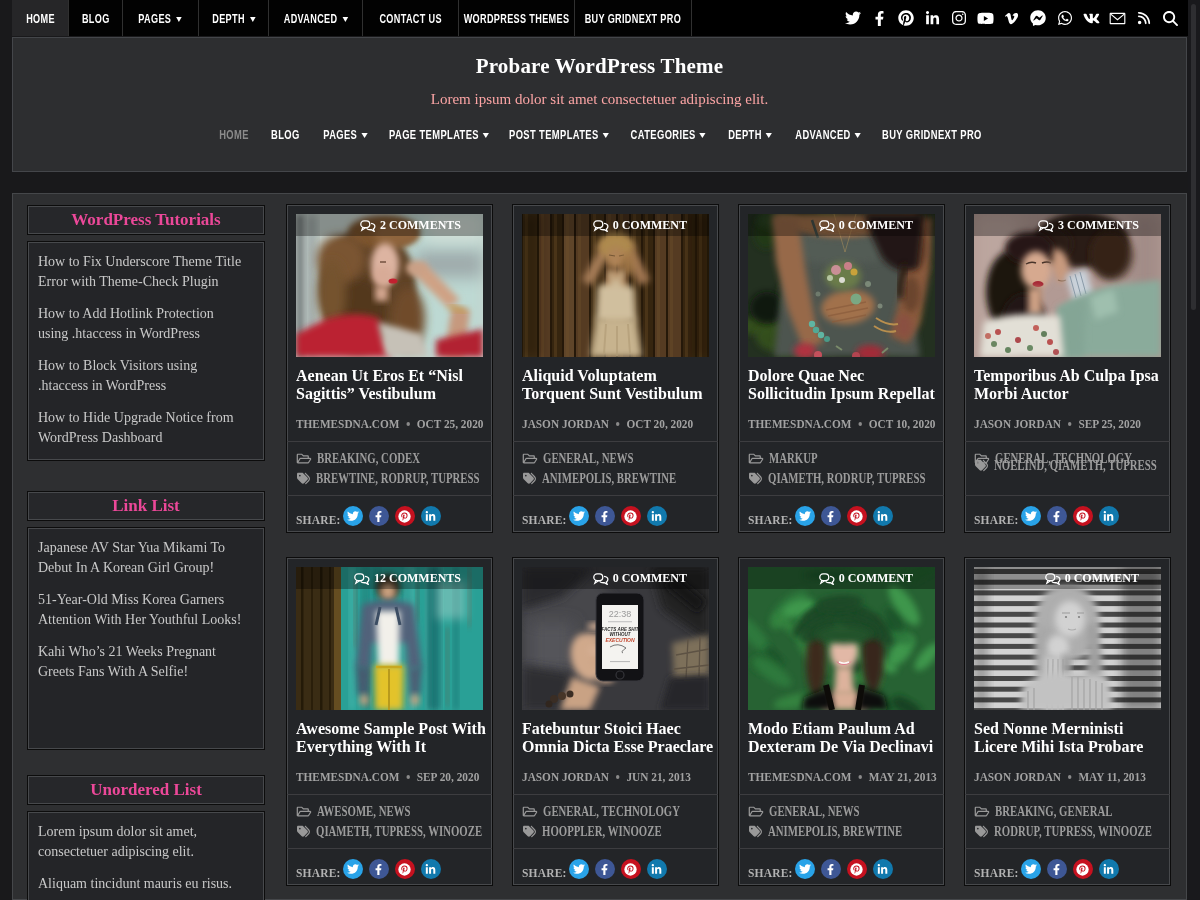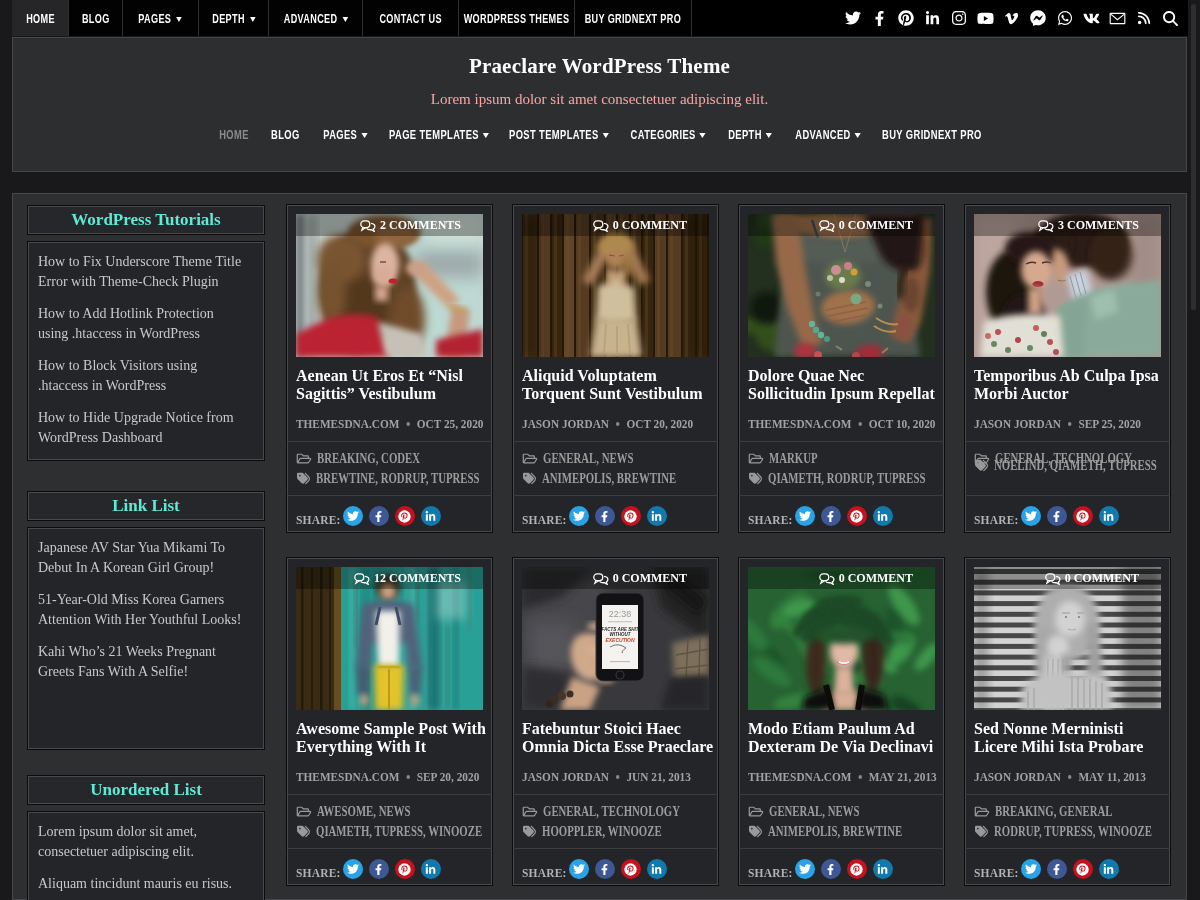--- a/index.html
+++ b/index.html
@@ -13,21 +13,21 @@
 #topsoc .si{width:26.5px;display:flex;justify-content:center;align-items:center}
 #header{position:absolute;left:12px;top:37px;width:1175px;height:135px;background:#2d2e30;border:1px solid #44464a}
 #sitetitle{position:absolute;left:0;top:16px;width:100%;text-align:center;color:#fff;font-family:"Liberation Serif",serif;font-weight:bold;font-size:21px;letter-spacing:.2px}
 #tagline{position:absolute;left:0;top:53px;width:100%;text-align:center;color:#fca5a5;font-family:"Liberation Serif",serif;font-size:15px}
 #hnav{position:absolute;left:0;top:85px;width:100%;display:flex;justify-content:center;align-items:center;height:24px}
 .hni{display:flex;align-items:center;justify-content:center;color:#fff;font-weight:bold;font-size:12px;margin:0 12px;white-space:nowrap}
 .hni .in{display:inline-block;transform:scaleX(.78);transform-origin:center;letter-spacing:.5px}
 .hni.act{color:#8b8b8b}
 .hni .car{margin-left:5px}
 #wrap{position:absolute;left:12px;top:193px;width:1175px;height:707px;background:#2e2f31;border:1px solid #45474a}
-.wtitle{position:absolute;left:27px;width:238px;height:30px;background:#26272a;border:1px solid #0c0c0c;box-shadow:inset 0 0 0 1px #47494c;color:#5eead4;font-family:"Liberation Serif",serif;font-weight:bold;font-size:17px;text-align:center;line-height:28px}
+.wtitle{position:absolute;left:27px;width:238px;height:30px;background:#26272a;border:1px solid #0c0c0c;box-shadow:inset 0 0 0 1px #47494c;color:#ec4899;font-family:"Liberation Serif",serif;font-weight:bold;font-size:17px;text-align:center;line-height:28px}
 .wbody{position:absolute;left:27px;width:238px;background:#242528;border:1px solid #0c0c0c;box-shadow:inset 0 0 0 1px #47494c;padding:4px 10px 8px;color:#c9c9c9;font-family:"Liberation Serif",serif;font-size:14px}
 .wbody p{line-height:20.5px;margin:0;padding:5.5px 0}
 .card{position:absolute;width:207px;height:329px;background:#232528;border:1px solid #0c0c0c;box-shadow:inset 0 0 0 1px #47494c}
 .cimg{position:absolute;left:9px;top:9px;width:187px;height:143px;overflow:hidden}
 .cimg .ph{position:absolute;left:0;top:0}
 .badge{position:absolute;left:0;top:0;width:187px;height:22px;background:rgba(0,0,0,.32);color:#fff;font-family:"Liberation Serif",serif;font-weight:bold;font-size:12px;text-align:right;line-height:22px;padding-right:22px}
 .cbi{vertical-align:-3px;margin-right:4px}
 .ctitle{position:absolute;left:9px;top:162px;width:200px;color:#fff;font-family:"Liberation Serif",serif;font-weight:bold;font-size:16px;line-height:18px;white-space:nowrap}
 .cmeta{position:absolute;left:9px;top:211px;width:220px;color:#a2a2a2;font-family:"Liberation Serif",serif;font-weight:bold;font-size:13px;white-space:nowrap;transform:scaleX(.87);transform-origin:left}
 .cmeta .dot{display:inline-block;width:4px;height:4px;background:#8a8a8a;border-radius:50%;margin:0 8px;vertical-align:2px}
@@ -146,21 +146,21 @@
           </svg>
         </span>
         <span class="si">
           <svg viewBox="0 0 512 512" width="15" height="15">
             <path fill="#fff" d="M416 208c0 45.9-14.9 88.3-40 122.7L502.6 457.4c12.5 12.5 12.5 32.8 0 45.3s-32.8 12.5-45.3 0L330.7 376c-34.4 25.2-76.8 40-122.7 40C93.1 416 0 322.9 0 208S93.1 0 208 0S416 93.1 416 208zM208 352a144 144 0 1 0 0-288 144 144 0 1 0 0 288z"></path>
           </svg>
         </span>
       </div>
     </div>
     <div id="header">
-      <div id="sitetitle">Praeclare WordPress Theme</div>
+      <div id="sitetitle">Probare WordPress Theme</div>
       <div id="tagline">Lorem ipsum dolor sit amet consectetuer adipiscing elit.</div>
       <div id="hnav">
         <div class="hni act" style="width:28px">
           <span class="in">HOME</span>
         </div>
         <div class="hni" style="width:27px">
           <span class="in">BLOG</span>
         </div>
         <div class="hni" style="width:44px">
           <span class="in">PAGES<span class="car"></span></span>

